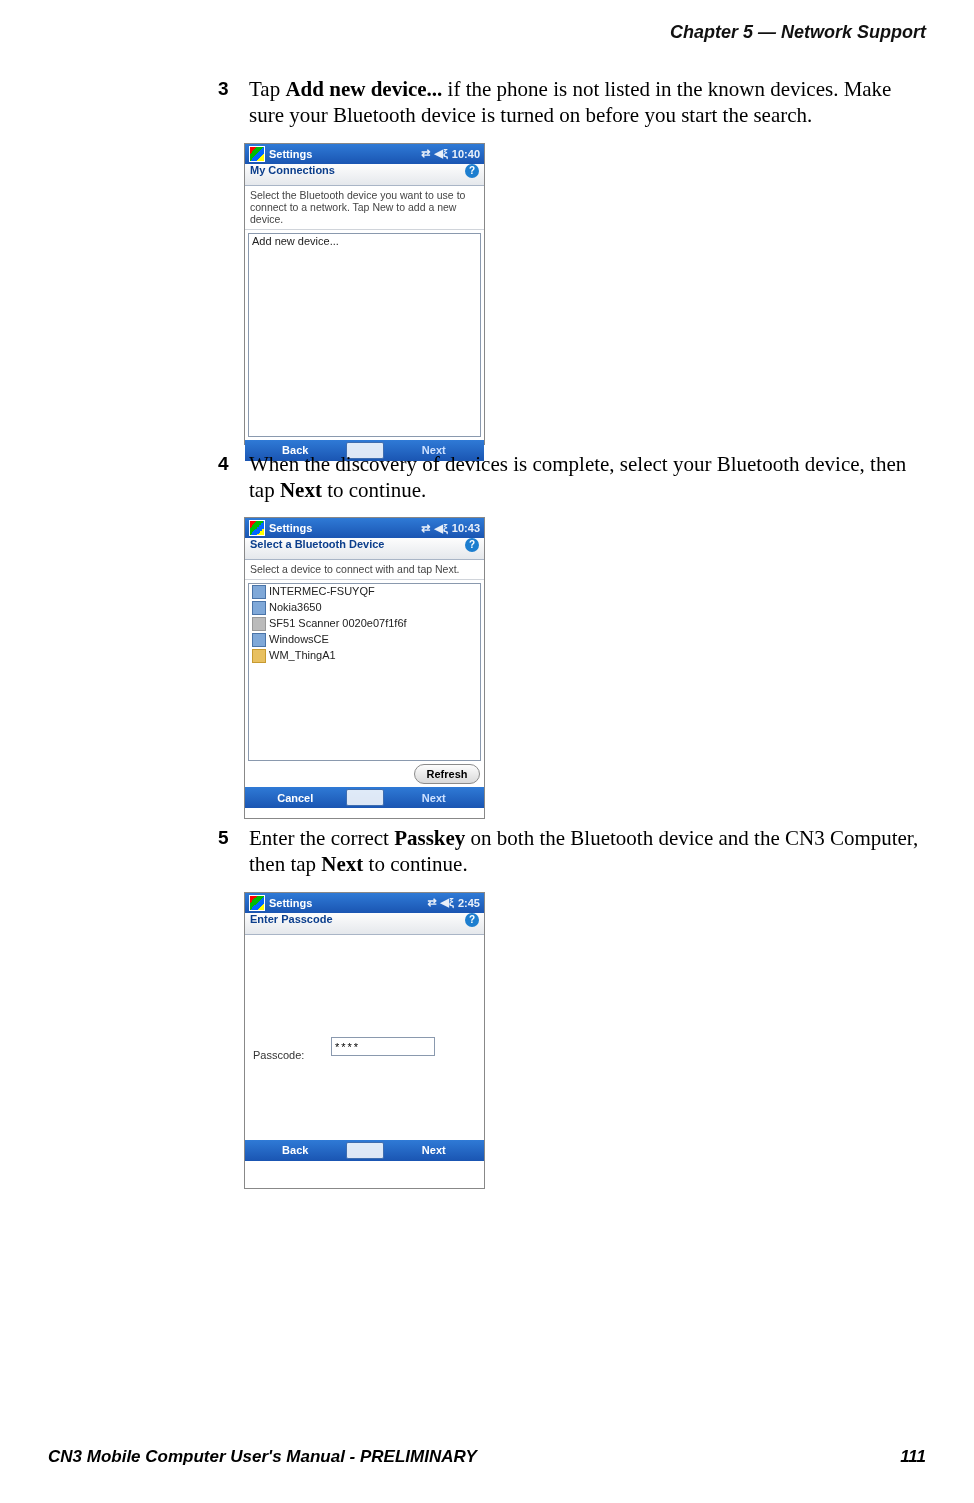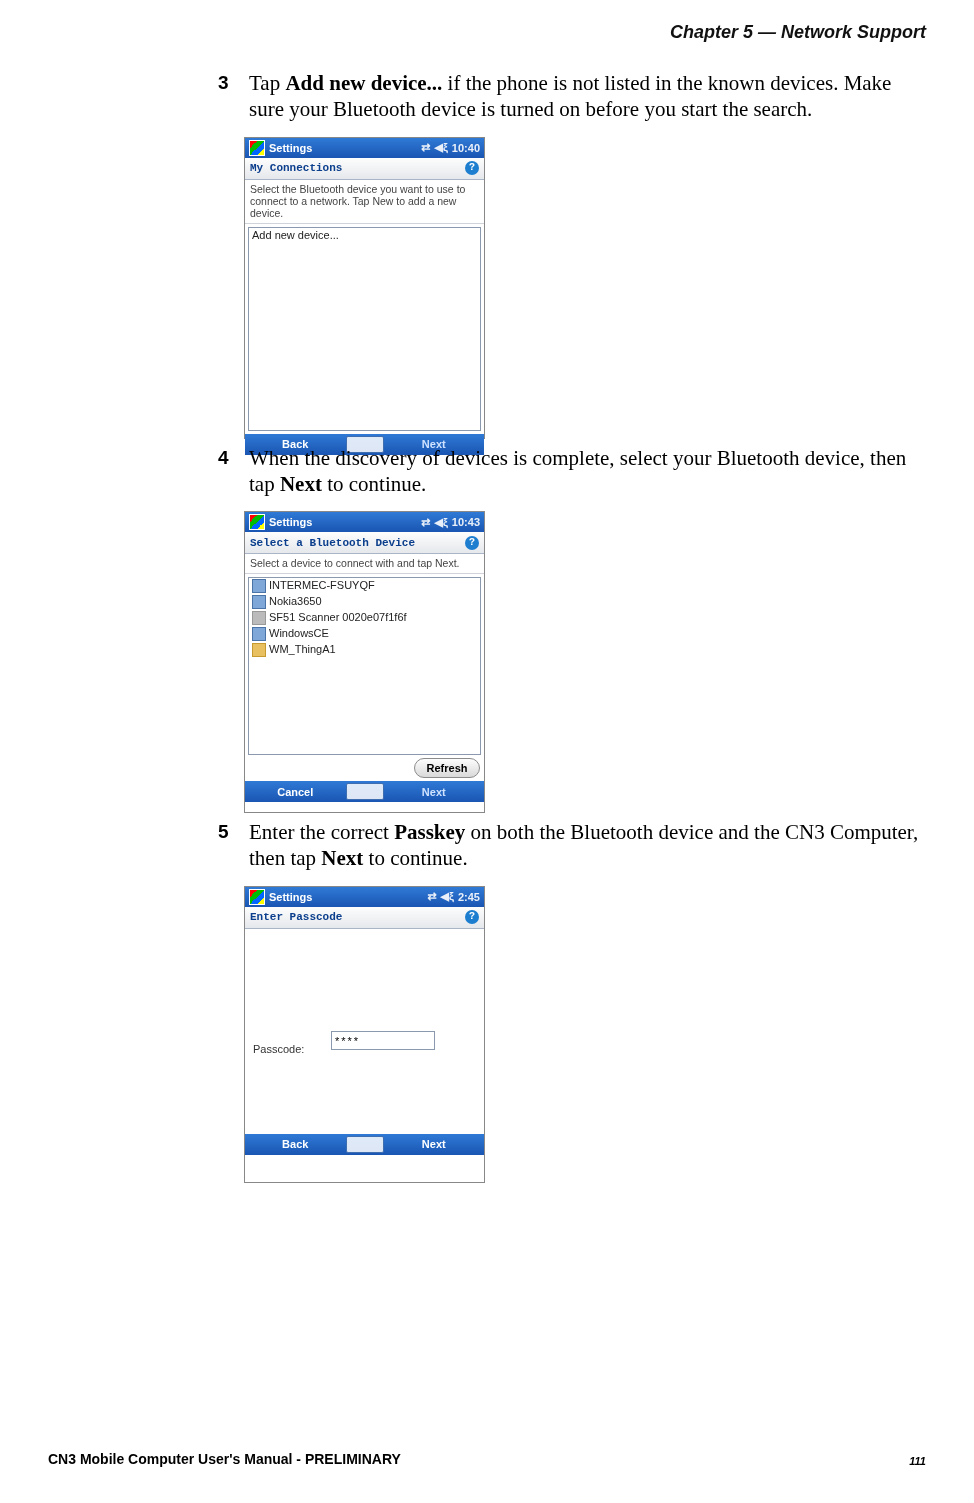--- a/index.html
+++ b/index.html
@@ -19,21 +19,21 @@
     top: 22px;
     right: 48px;
     font-family: "Helvetica Neue", Arial, sans-serif;
     font-weight: 700;
     font-style: italic;
     font-size: 18px;
     color: #111;
   }
   .content {
     position: absolute;
-    top: 64px;
+    top: 70px;
     left: 218px;
     width: 718px;
   }
   .step {
     margin-bottom: 14px;
     margin-top: 6px;
   }
   .step-num {
     display: inline-block;
     font-family: "Helvetica Neue", Arial, sans-serif;
@@ -79,23 +79,21 @@
   }
   .shot .titlebar .spacer { flex: 1; }
   .shot .titlebar .ico { opacity: .9; font-size: 11px; margin-left: 4px; }
   .shot .subhead {
     height: 21px;
     background: linear-gradient(#fdfdfd,#e5e8ec);
     border-bottom: 1px solid #a9b5c6;
     color: #0b3e8c;
     font-weight: 700;
     display: flex;
-    align-items: center;
     padding: 0 5px;
-    font-family: Liberation Mono, monospace;
   }
   .shot .subhead .help-icon {
     margin-left: auto;
     width: 14px; height: 14px;
     border-radius: 50%;
     background: #1d7ecf;
     color: #fff;
     font-size: 10px;
     font-weight: 700;
     text-align: center;
@@ -170,30 +168,31 @@
     padding: 0 3px;
     letter-spacing: 2px;
   }
 
   .page-footer-left {
     position: absolute;
     left: 48px;
     bottom: 36px;
     font-family: "Helvetica Neue", Arial, sans-serif;
     font-weight: 700;
-    font-size: 14px;
+    font-style: italic;
+    font-size: 17px;
   }
   .page-footer-right {
     position: absolute;
     right: 48px;
     bottom: 36px;
     font-family: "Helvetica Neue", Arial, sans-serif;
     font-weight: 700;
     font-style: italic;
-    font-size: 11px;
+    font-size: 17px;
   }
 </style>
 </head>
 <body>
 
 <div class="page-header">Chapter 5 —  Network Support</div>
 
 <div class="content">
 
   <div class="step">

